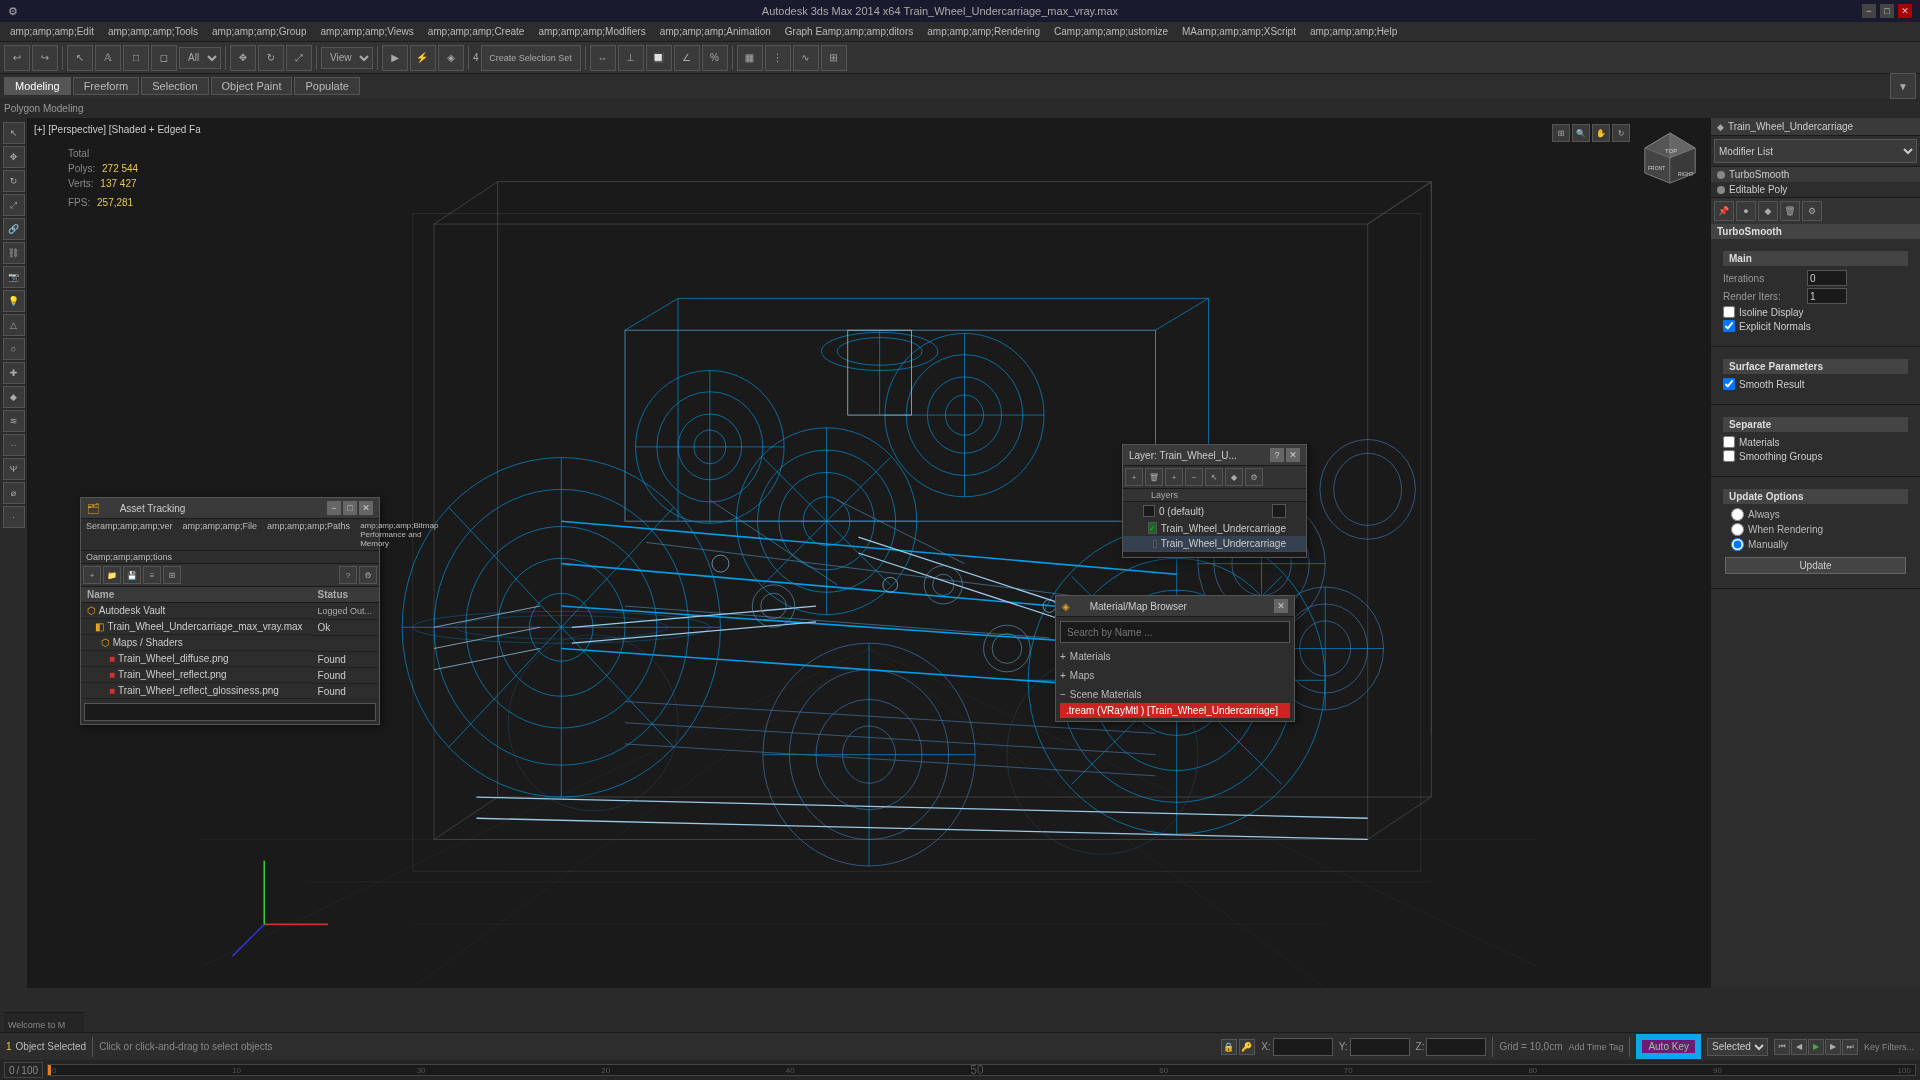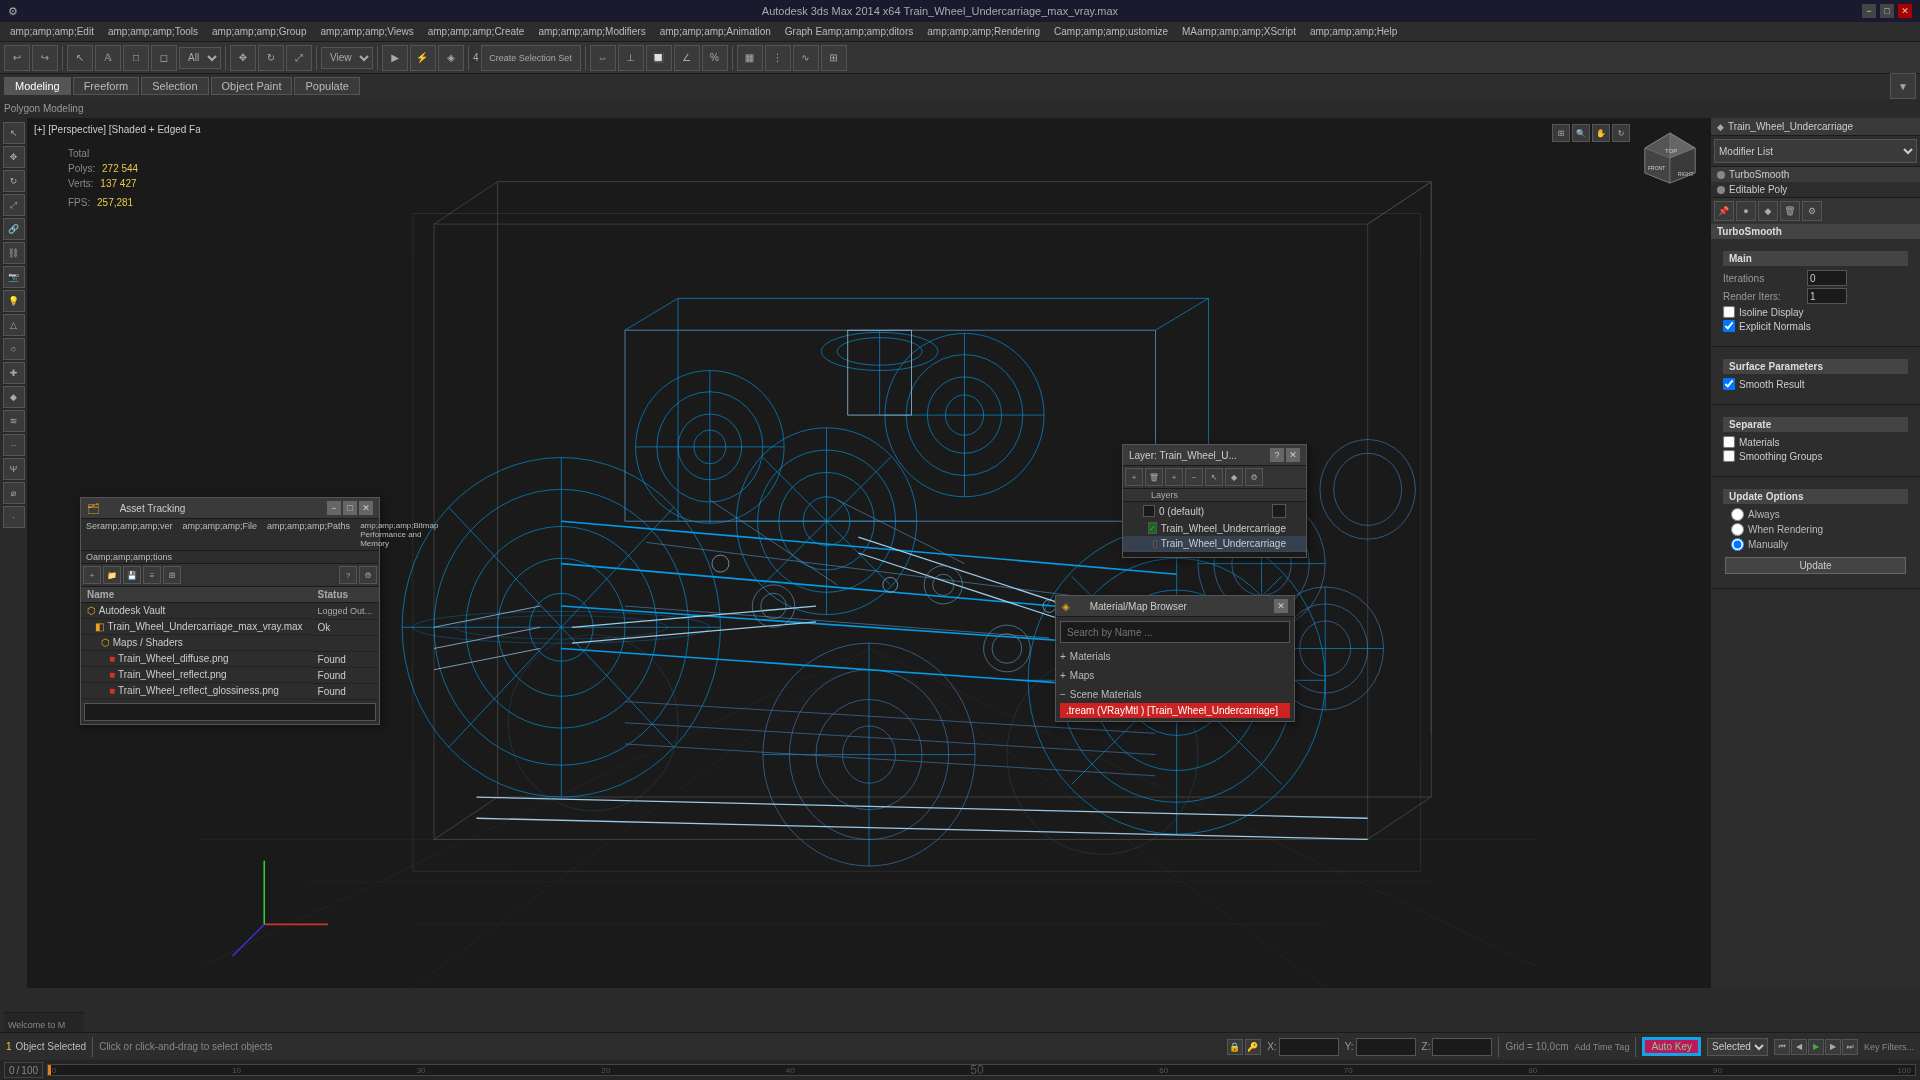--- a/index.html
+++ b/index.html
@@ -1038,21 +1038,21 @@
     <span class="coord-label">Z:</span>
     <input class="coord-input" type="text" value="" style="">
   </div>
   <div class="bottom-sep"></div>
 
   <span style="color:#888;font-size:10px;">Grid = 10,0cm</span>
 
   <span style="color:#888;font-size:9px;">Add Time Tag</span>
   <div class="bottom-sep"></div>
 
-  <div style="background:#be185d;border:3px solid #0ea5e9;padding:1px 6px;font-size:10px;color:#88cc88;">Auto Key</div>
+  <div style="background:#701a75;border:6px solid #0ea5e9;padding:1px 6px;font-size:10px;color:#88cc88;">Auto Key</div>
 
   <select style="height:18px;background:#3a3a3a;border:1px solid #555;color:#ccc;font-size:10px;">
     <option>Selected</option>
   </select>
 
   <div style="display:flex;gap:1px;">
     <div class="anim-btn">⏮</div>
     <div class="anim-btn">◀</div>
     <div class="anim-btn" style="color:#4a4;">▶</div>
     <div class="anim-btn">▶</div>

